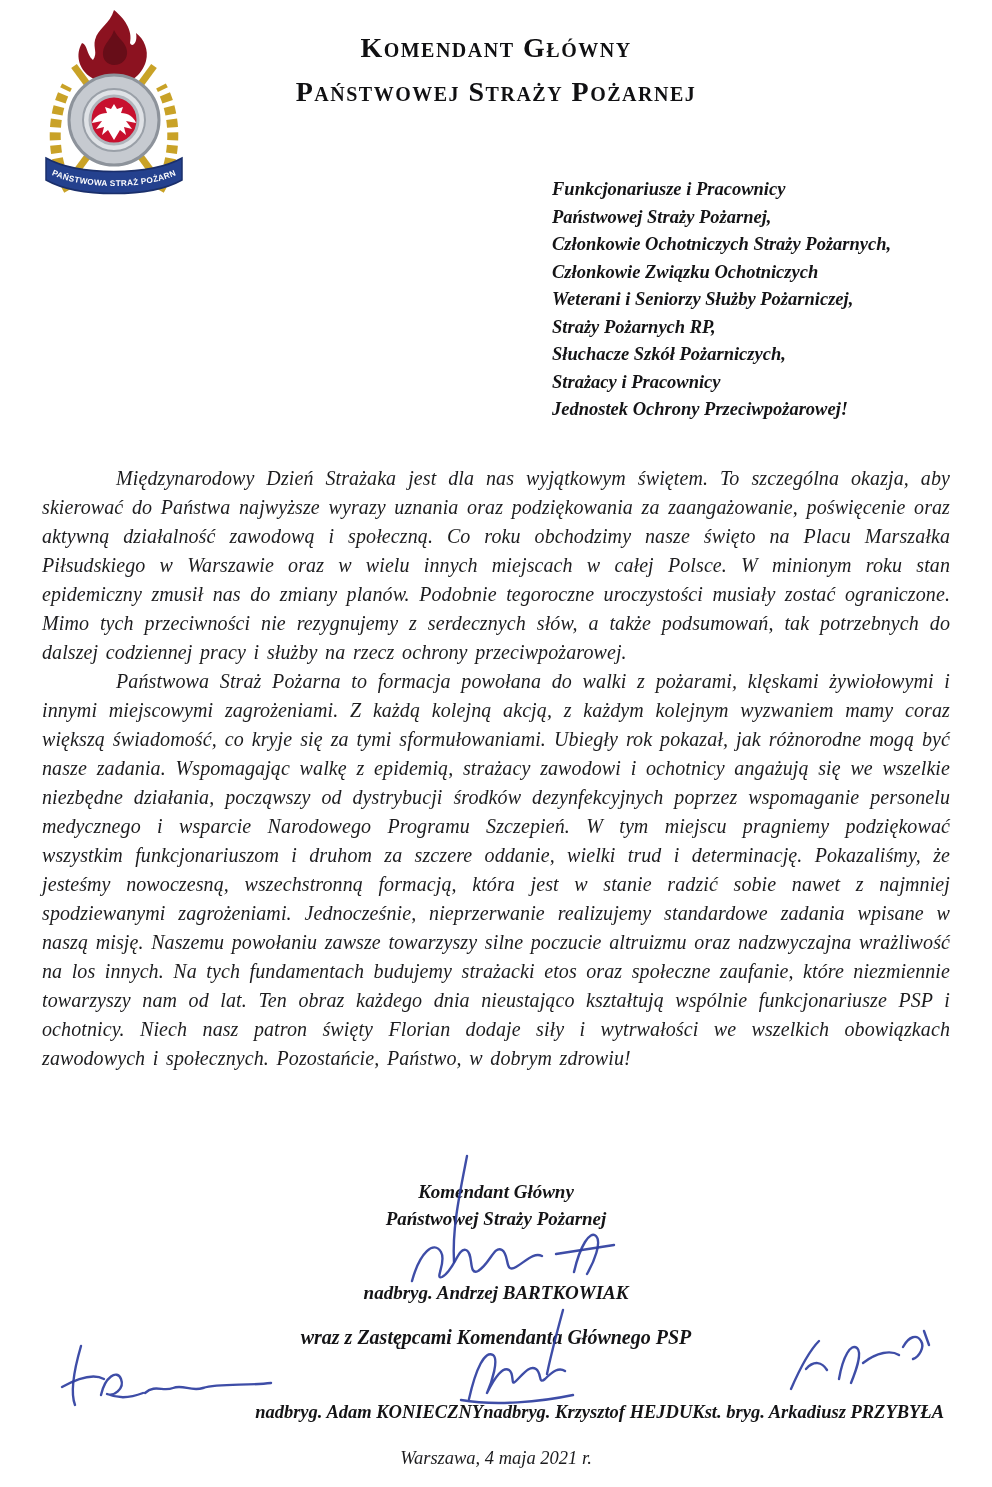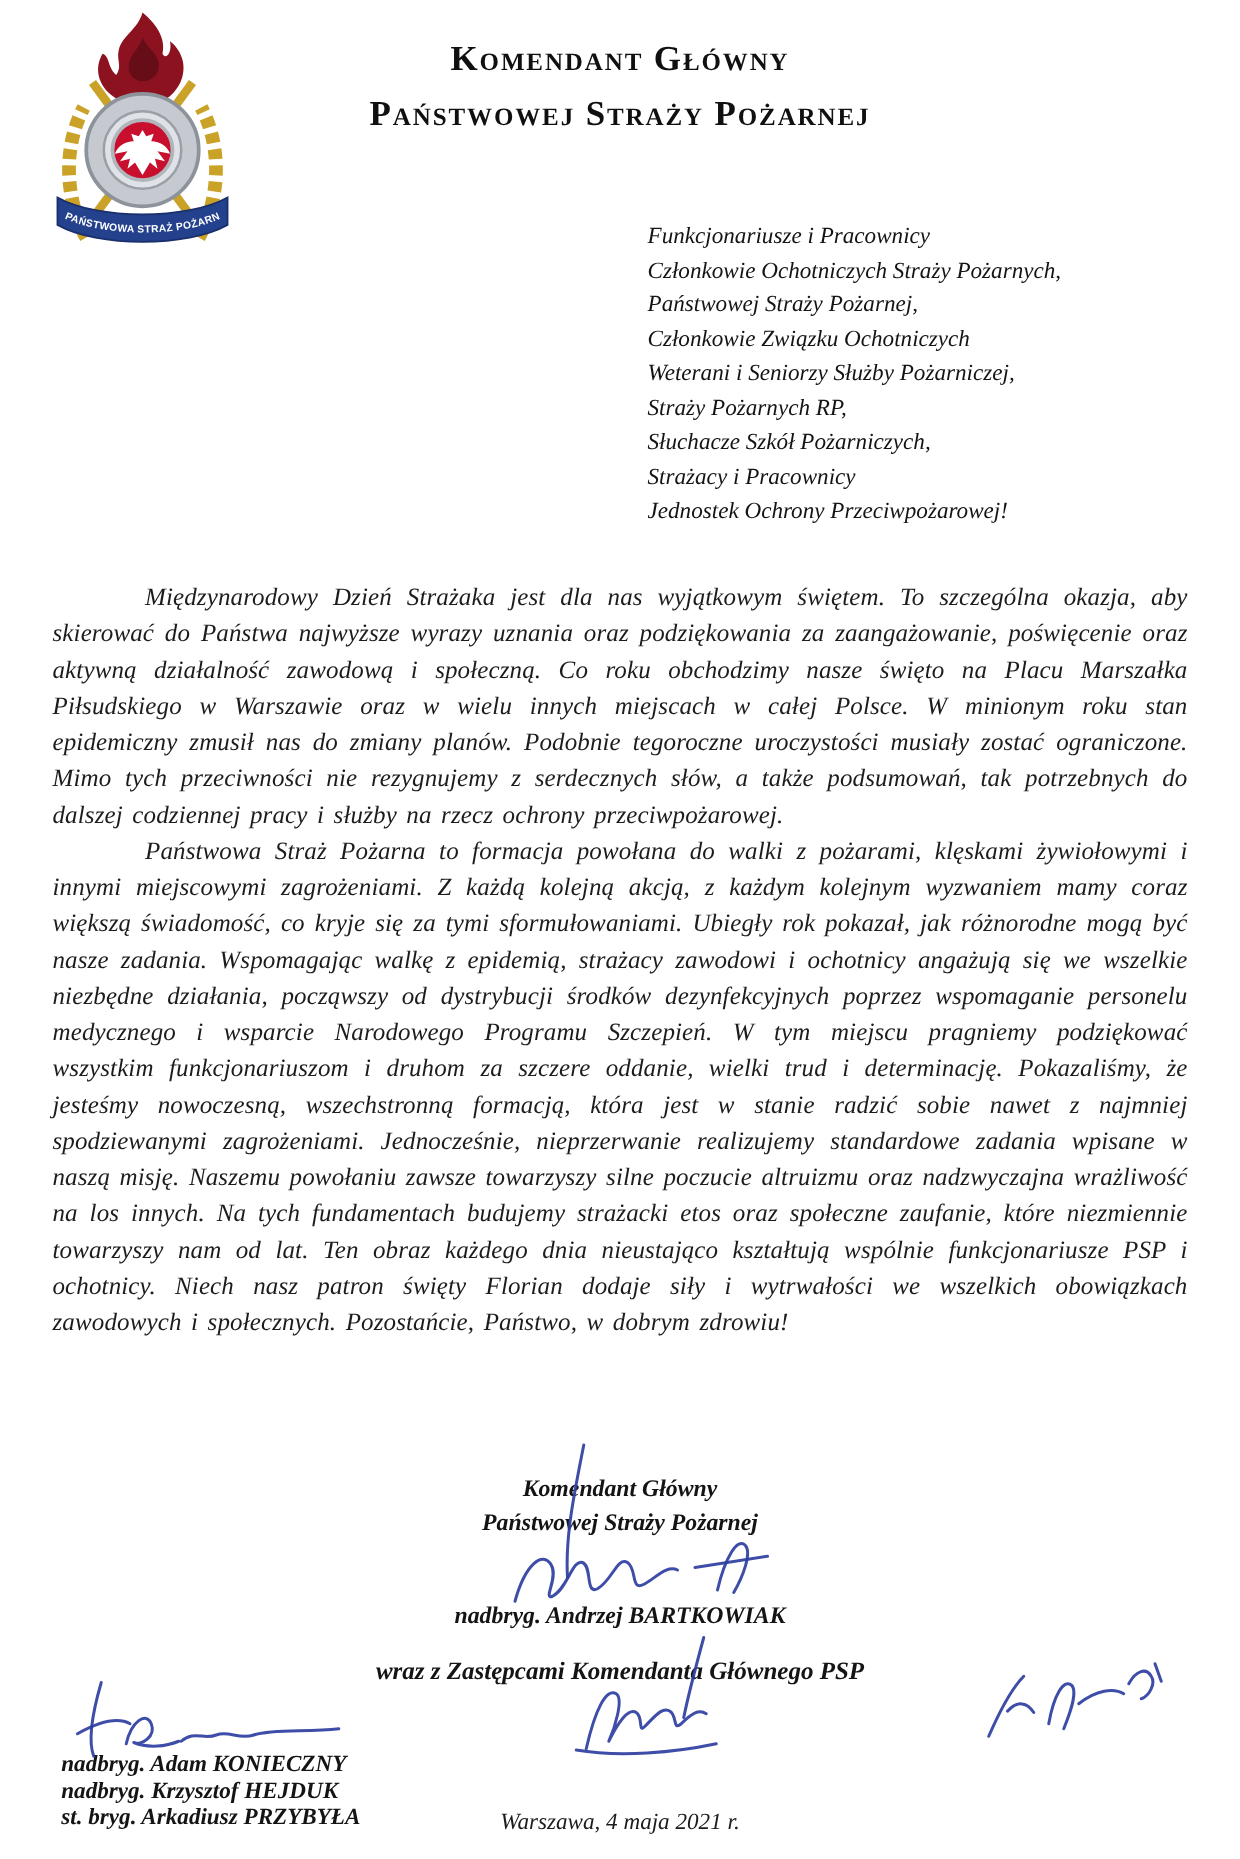--- a/index.html
+++ b/index.html
@@ -20,22 +20,22 @@
   .header-title {
     position:absolute; top:26px; left:0; width:100%;
     text-align:center;
     font-weight:bold;
     font-variant:small-caps;
     letter-spacing:1.5px;
     font-size:28px; line-height:44px;
     color:#101012;
   }
   .addressee {
-    position:absolute; left:518px; top:176px;
-    font-weight:normal; font-style:italic;
+    position:absolute; left:552px; top:176px;
+    font-weight:bold; font-style:italic;
     font-size:18.5px; line-height:27.5px;
     color:#141416;
   }
   .body-text {
     position:absolute; left:42px; top:464px; width:908px;
     font-style:italic;
     font-size:20px; line-height:29px;
     text-align:justify;
     word-spacing:2.5px;
     letter-spacing:0.1px;
@@ -52,26 +52,25 @@
   .sig-gap { height:47px; }
   .deputies-label {
     position:absolute; top:1326px; left:0; width:100%;
     text-align:center;
     font-weight:bold; font-style:italic;
     font-size:20px;
     color:#141416;
   }
   .deputies-row {
     position:absolute; top:1402px; left:0; width:100%;
-    display:flex; justify-content:space-between;
+    display:flex; justify-content:flex-end;
     padding:0 48px 0 49px;
     font-weight:bold; font-style:italic;
     font-size:18.5px;
     color:#141416;
-    flex-direction:column;
   }
   .footer-date {
     position:absolute; top:1448px; left:0; width:100%;
     text-align:center;
     font-style:italic;
     font-size:18.5px;
     color:#1c1c1e;
   }
   .ink {
     position:absolute; left:0; top:0;
@@ -104,22 +103,22 @@
     </svg>
   </div>
 
   <div class="header-title">
     <div>Komendant Główny</div>
     <div>Państwowej Straży Pożarnej</div>
   </div>
 
   <div class="addressee">
     <div>Funkcjonariusze i Pracownicy</div>
+    <div>Państwowej Straży Pożarnej,</div>
     <div>Członkowie Ochotniczych Straży Pożarnych,</div>
-    <div>Państwowej Straży Pożarnej,</div>
     <div>Członkowie Związku Ochotniczych</div>
     <div>Weterani i Seniorzy Służby Pożarniczej,</div>
     <div>Straży Pożarnych RP,</div>
     <div>Słuchacze Szkół Pożarniczych,</div>
     <div>Strażacy i Pracownicy</div>
     <div>Jednostek Ochrony Przeciwpożarowej!</div>
   </div>
 
   <main class="body-text">
     <p>Międzynarodowy Dzień Strażaka jest dla nas wyjątkowym świętem. To szczególna okazja, aby skierować do Państwa najwyższe wyrazy uznania oraz podziękowania za zaangażowanie, poświęcenie oraz aktywną działalność zawodową i społeczną. Co roku obchodzimy nasze święto na Placu Marszałka Piłsudskiego w Warszawie oraz w wielu innych miejscach w całej Polsce. W minionym roku stan epidemiczny zmusił nas do zmiany planów. Podobnie tegoroczne uroczystości musiały zostać ograniczone. Mimo tych przeciwności nie rezygnujemy z serdecznych słów, a także podsumowań, tak potrzebnych do dalszej codziennej pracy i służby na rzecz ochrony przeciwpożarowej.</p>

